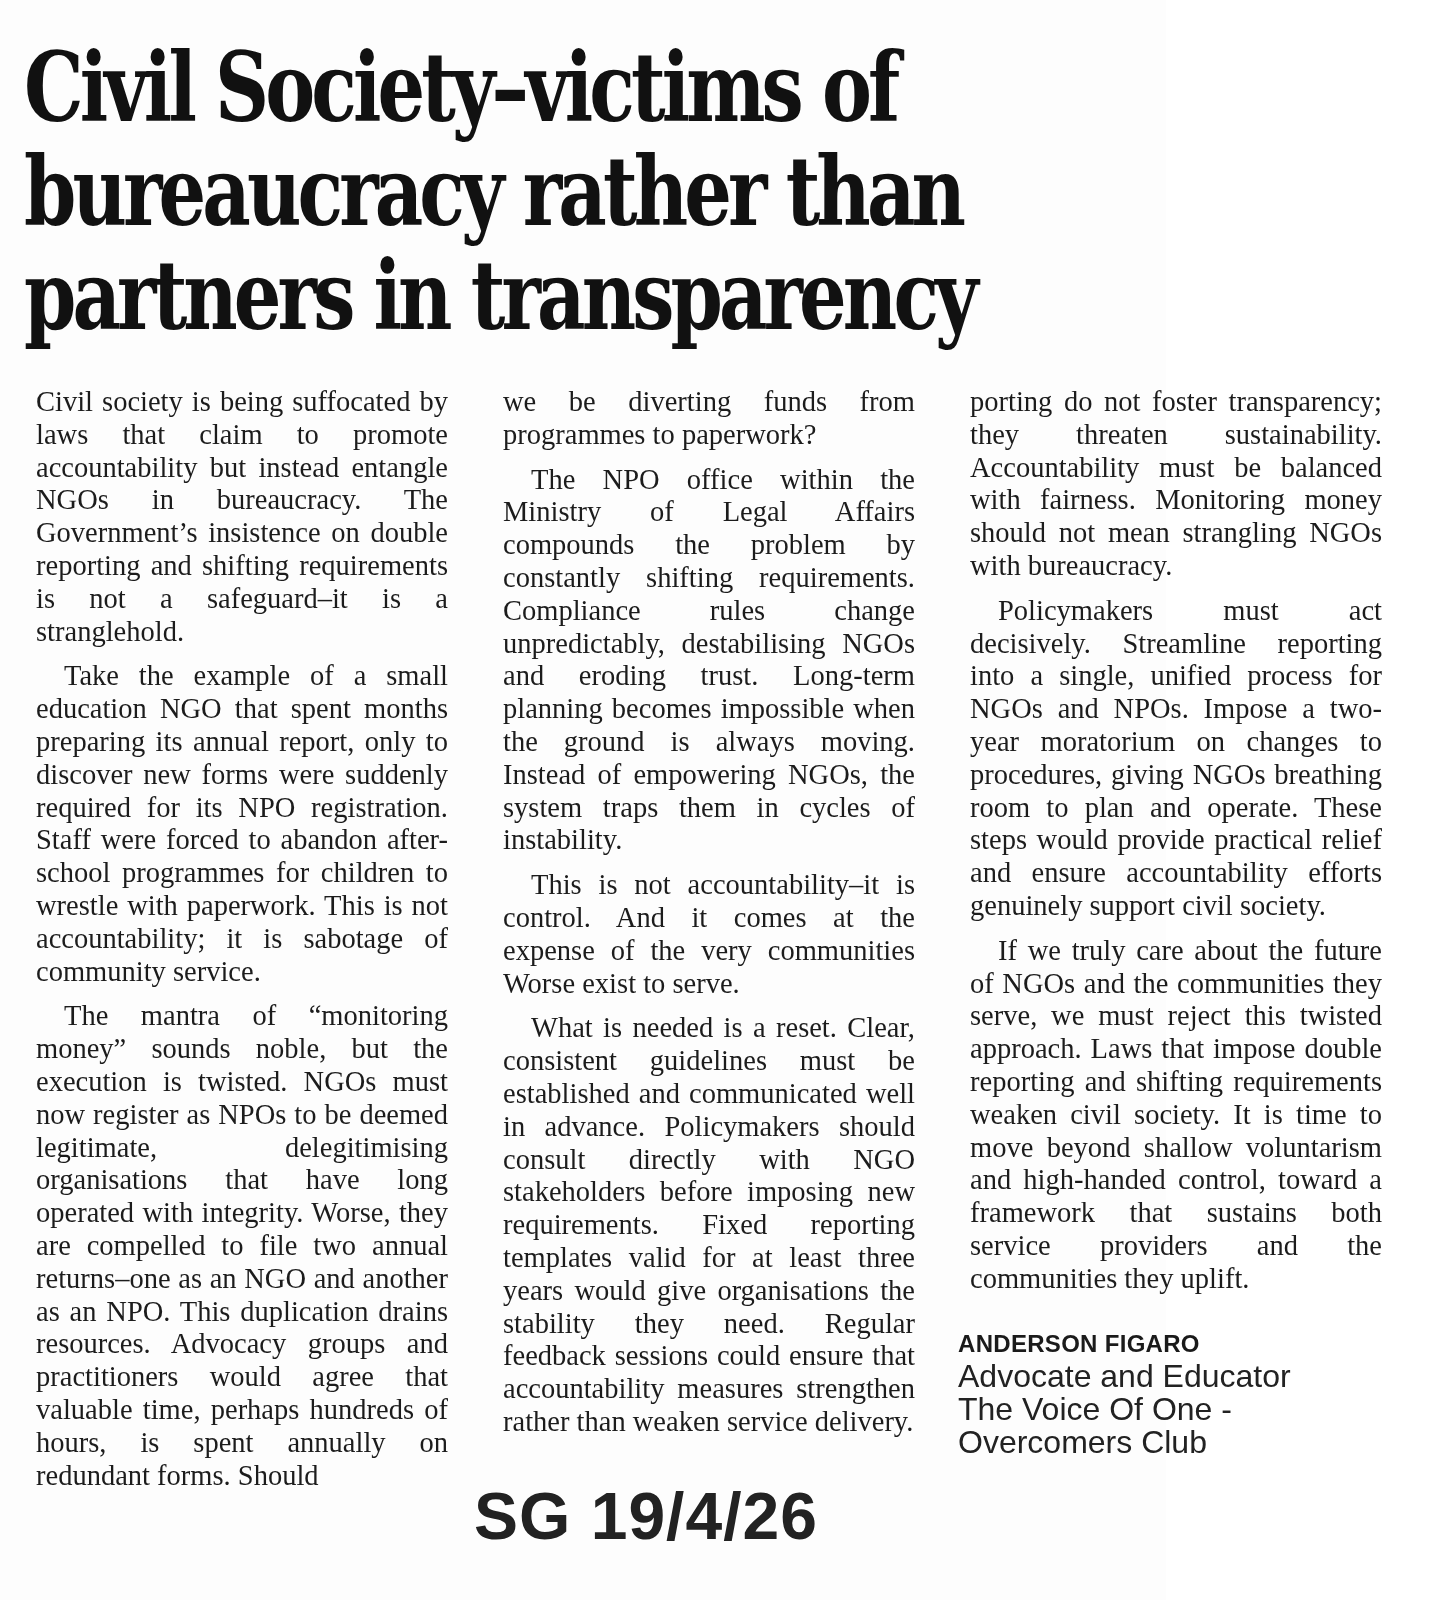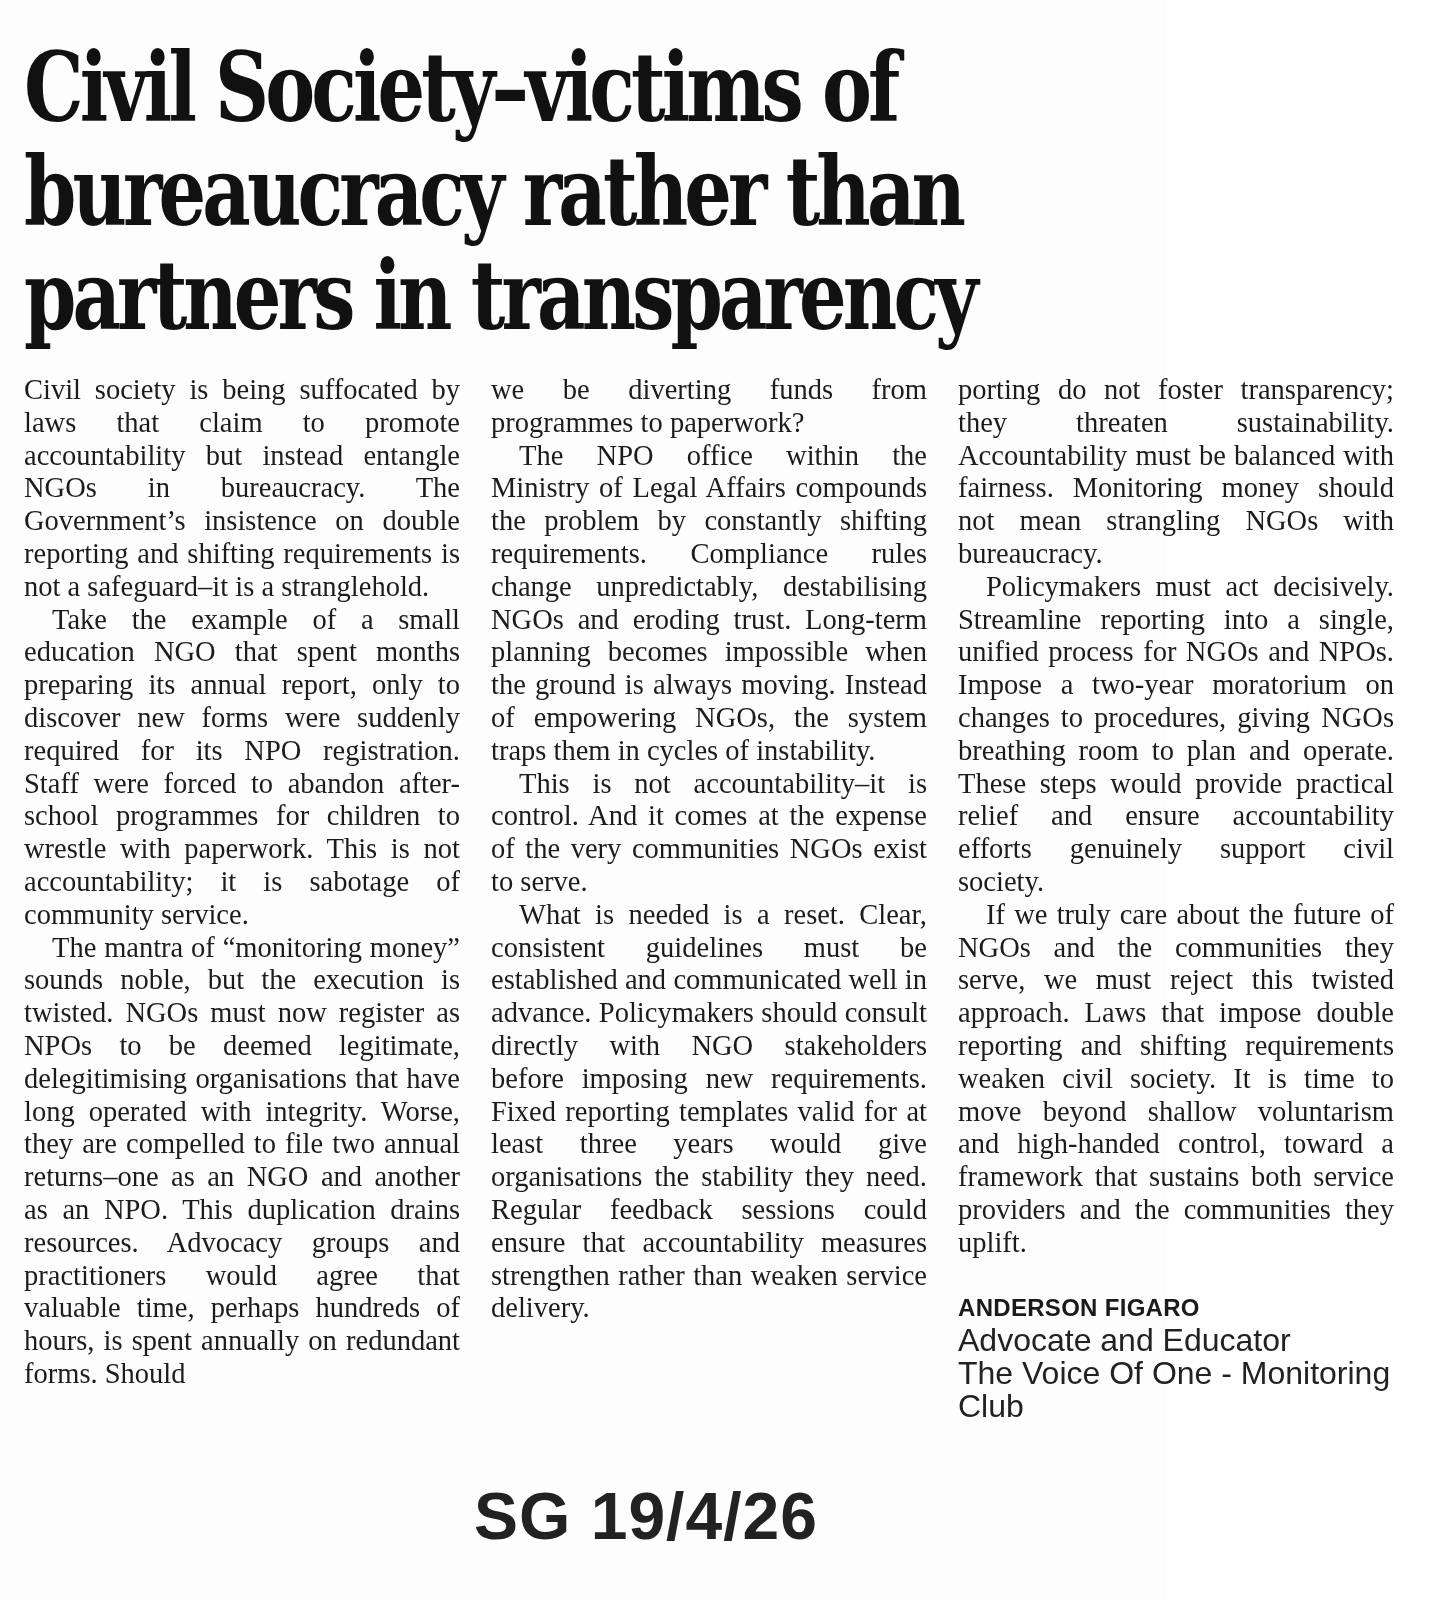--- a/index.html
+++ b/index.html
@@ -13,21 +13,21 @@
       color: #111; margin: 0;
     }
     .headline span { display: block; white-space: nowrap; }
     .columns { position: absolute; left: 24px; top: 374px; width: 1370px; height: 1090px; }
     .col {
       position: absolute; top: 0; width: 436px;
       font-family: "Liberation Serif", "DejaVu Serif", serif;
       font-size: 28.5px; line-height: 32.8px; color: #1c1c1c;
       text-align: justify; hyphens: manual;
     }
-    .col p { margin: 0; text-indent: 0; }
+    .col p { margin: 12px; text-indent: 0; }
     .col p.indent { text-indent: 28px; }
     .col1 { left: 0; }
     .col2 { left: 467px; }
     .col3 { left: 934px; }
     .byline { margin-top: 32px; font-family: "Liberation Sans", "DejaVu Sans", sans-serif; text-align: left; }
     .byline .name { font-weight: bold; font-size: 24px; line-height: 32px; letter-spacing: 0.3px; color: #1a1a1a; margin-top: 19px; }
     .byline .role, .byline .org { font-size: 32px; line-height: 33px; color: #222; }
     .stamp {
       position: absolute; left: 474px; top: 1476px;
       font-family: "Liberation Sans", "DejaVu Sans", sans-serif;
@@ -50,33 +50,33 @@
 
     <div class="col col1">
       <p>Civil society is being suffocated by laws that claim to promote accountability but instead entangle NGOs in bureaucracy. The Government’s insistence on double reporting and shifting requirements is not a safeguard–it is a stranglehold.</p>
       <p class="indent">Take the example of a small education NGO that spent months preparing its annual report, only to discover new forms were suddenly required for its NPO registration. Staff were forced to abandon after-school programmes for children to wrestle with paperwork. This is not accountability; it is sabotage of community service.</p>
       <p class="indent">The mantra of “monitoring money” sounds noble, but the execution is twisted. NGOs must now register as NPOs to be deemed legitimate, delegitimising organisations that have long operated with integrity. Worse, they are compelled to file two annual returns–one as an NGO and another as an NPO. This duplication drains resources. Advocacy groups and practitioners would agree that valuable time, perhaps hundreds of hours, is spent annually on redundant forms. Should</p>
     </div>
 
     <div class="col col2">
       <p>we be diverting funds from programmes to paperwork?</p>
       <p class="indent">The NPO office within the Ministry of Legal Affairs compounds the problem by constantly shifting requirements. Compliance rules change unpredictably, destabilising NGOs and eroding trust. Long-term planning becomes impossible when the ground is always moving. Instead of empowering NGOs, the system traps them in cycles of instability.</p>
-      <p class="indent">This is not accountability–it is control. And it comes at the expense of the very communities NGOs exist to serve.</p>
+      <p class="indent">This is not accountability–it is control. And it comes at the expense of the very communities Worse exist to serve.</p>
       <p class="indent">What is needed is a reset. Clear, consistent guidelines must be established and communicated well in advance. Policymakers should consult directly with NGO stakeholders before imposing new requirements. Fixed reporting templates valid for at least three years would give organisations the stability they need. Regular feedback sessions could ensure that accountability measures strengthen rather than weaken service delivery.</p>
     </div>
 
     <div class="col col3">
       <p>porting do not foster transparency; they threaten sustainability. Accountability must be balanced with fairness. Monitoring money should not mean strangling NGOs with bureaucracy.</p>
       <p class="indent">Policymakers must act decisively. Streamline reporting into a single, unified process for NGOs and NPOs. Impose a two-year moratorium on changes to procedures, giving NGOs breathing room to plan and operate. These steps would provide practical relief and ensure accountability efforts genuinely support civil society.</p>
       <p class="indent">If we truly care about the future of NGOs and the communities they serve, we must reject this twisted approach. Laws that impose double reporting and shifting requirements weaken civil society. It is time to move beyond shallow voluntarism and high-handed control, toward a framework that sustains both service providers and the communities they uplift.</p>
 
       <div class="byline">
         <div class="name">ANDERSON FIGARO</div>
         <div class="role">Advocate and Educator</div>
-        <div class="org">The Voice Of One - Monitoring Club</div>
+        <div class="org">The Voice Of One - Overcomers Club</div>
       </div>
     </div>
 
   </div>
 
   <div class="stamp">SG 19/4/26</div>
 
 </div>
 
 </body></html>

